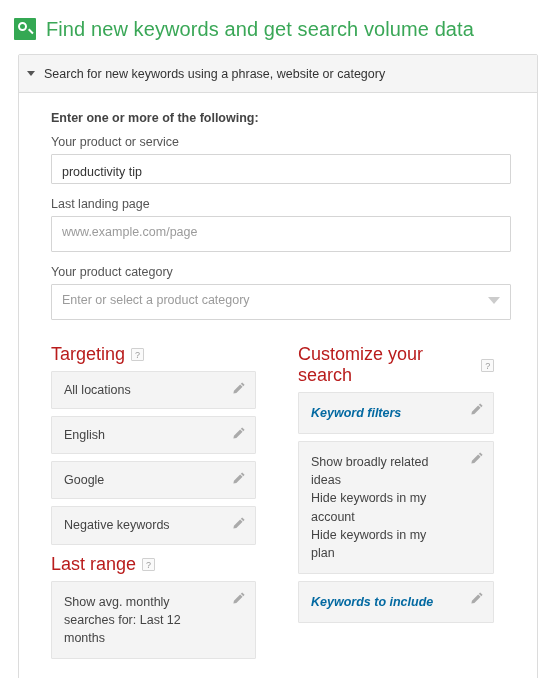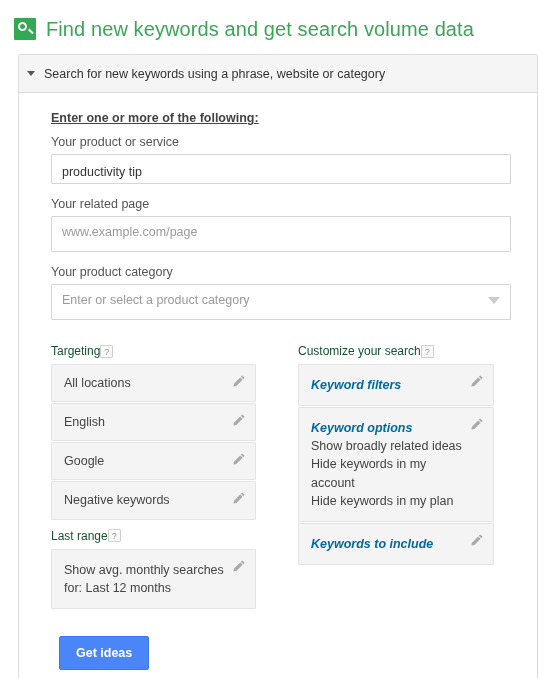--- a/index.html
+++ b/index.html
@@ -96,21 +96,20 @@
   
   .form-inner {
     padding-left: 32px;
     padding-right: 32px;
   }
   .section-heading {
     font-size: 12.5px;
     font-weight: bold;
     color: #444444;
     margin: 0 0 10px 0;
-    text-decoration: underline;
   }
   .field-label {
     font-size: 12.5px;
     color: #555555;
     margin: 0 0 5px 0;
   }
   .text-box {
     border: 1px solid #d5d5d5;
     background: #ffffff;
     border-radius: 1px;
@@ -150,22 +149,23 @@
   .col-left { width: 205px; flex: 0 0 auto; }
   .col-gap  { width: 42px; flex: 0 0 auto; }
   .col-right { width: 196px; flex: 0 0 auto; }
 
   .col-head {
     display: flex;
     align-items: center;
     margin-bottom: 6px;
   }
   .col-head-text {
-    font-size: 12px;
-    color: #14532d;
+    font-size: 18px;
+    color: #b91c1c;
+    margin-right: 6px;
   }
   .help-badge {
     display: inline-block;
     width: 13px;
     height: 13px;
     line-height: 12px;
     text-align: center;
     border: 1px solid #d0d0d0;
     background: #fafafa;
     color: #999999;
@@ -173,22 +173,22 @@
     border-radius: 1px;
     box-sizing: border-box;
   }
 
   .opt-box {
     position: relative;
     background: #f4f4f4;
     border: 1px solid #e4e4e4;
     border-radius: 1px;
     box-sizing: border-box;
-    padding: 9px 24px 9px 12px;
-    margin-bottom: 1px;
+    padding: 9px 42px 9px 12px;
+    margin-bottom: 7px;
     font-size: 12.5px;
     color: #444444;
     line-height: 1.45;
   }
   .opt-box.tallbox { padding-top: 11px; padding-bottom: 11px; }
   .opt-title-bold { font-weight: bold; color: #0369a1; font-style: italic; }
   .opt-sub { color: #444444; }
 
   .pencil {
     position: absolute;
@@ -233,21 +233,21 @@
   <div class="panel-body">
 
     <div class="form-inner">
       <div class="section-heading">Enter one or more of the following:</div>
 
       <div class="field-label">Your product or service</div>
       <div class="text-box tall">productivity tip</div>
 
       <div class="gap-md"></div>
 
-      <div class="field-label">Your related page</div>
+      <div class="field-label">Last landing page</div>
       <div class="text-box short placeholder">www.example.com/page</div>
 
       <div class="gap-md"></div>
 
       <div class="field-label">Your product category</div>
       <div class="text-box short placeholder select-box">
         <span>Enter or select a product category</span>
         <span class="select-arrow"></span>
       </div>
     </div>
@@ -310,21 +310,20 @@
         </div>
 
         <div class="opt-box tallbox">
           <div class="opt-title-bold">Keyword filters</div>
           <svg class="pencil" viewBox="0 0 16 16">
             <path d="M11.6 1.6l2.8 2.8-1.5 1.5-2.8-2.8zM9.3 3.9l2.8 2.8L5 13.8 1.6 14.4l0.6-3.4z" fill="#aaaaaa"></path>
           </svg>
         </div>
 
         <div class="opt-box tallbox">
-          <div class="opt-title-bold">Keyword options</div>
           <div class="opt-sub">Show broadly related ideas</div>
           <div class="opt-sub">Hide keywords in my account</div>
           <div class="opt-sub">Hide keywords in my plan</div>
           <svg class="pencil" viewBox="0 0 16 16">
             <path d="M11.6 1.6l2.8 2.8-1.5 1.5-2.8-2.8zM9.3 3.9l2.8 2.8L5 13.8 1.6 14.4l0.6-3.4z" fill="#aaaaaa"></path>
           </svg>
         </div>
 
         <div class="opt-box tallbox">
           <div class="opt-title-bold">Keywords to include</div>

